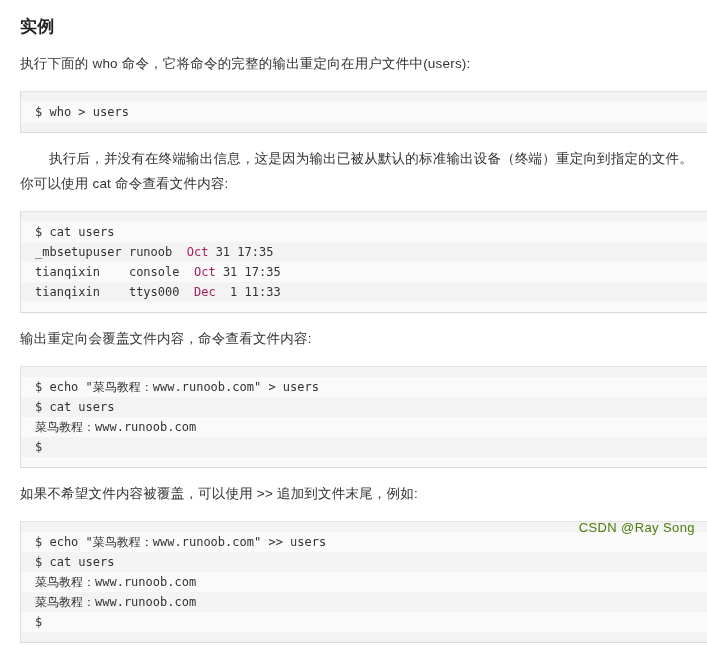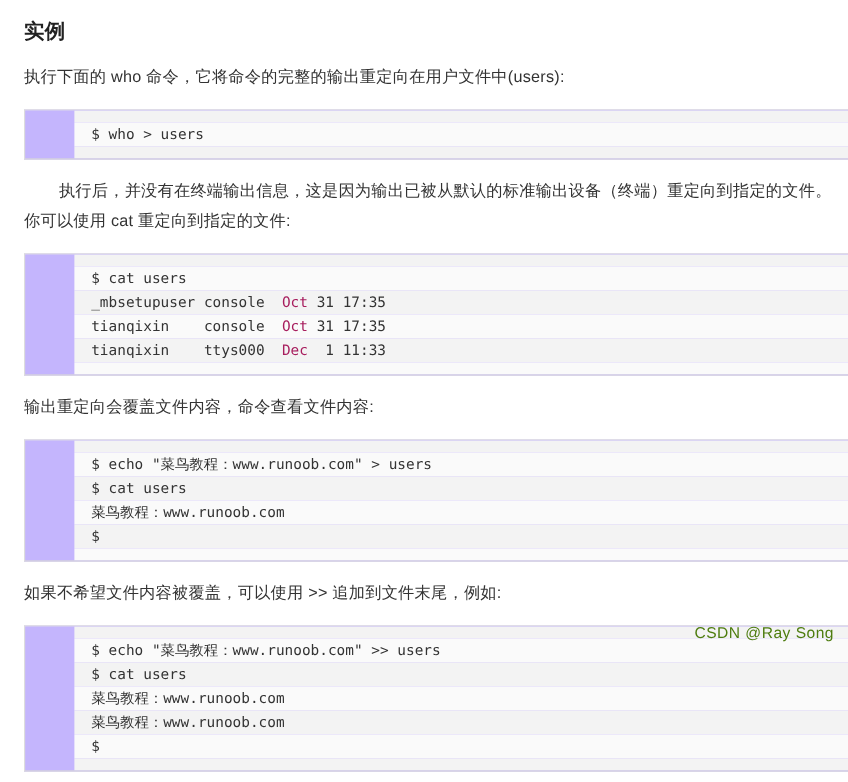--- a/index.html
+++ b/index.html
@@ -43,28 +43,27 @@
   p.para.tight {
     margin-bottom: 4px;
     text-align: right;
   }
   .code-block {
     margin: 16px 0 16px 0;
     margin-left: 0;
     border-left: 1px solid #dddddd;
     border-top: 1px solid #e3e3e3;
     border-bottom: 1px solid #d8d8d8;
-    background: #c4b5fd;
+    background: #4d7c0f;
     font-family: "DejaVu Sans Mono", "Liberation Mono", monospace;
     font-size: 12px;
     color: #333333;
     width: 687px;
     box-sizing: border-box;
     overflow: hidden;
-    padding-left: 41px;
   }
   .code-line {
     height: 20px;
     line-height: 20px;
     padding-left: 14px;
     white-space: pre;
     background: #fafafa;
   }
   .code-line.alt {
     background: #f3f3f3;
@@ -96,26 +95,26 @@
     <p class="para">执行下面的 who 命令，它将命令的完整的输出重定向在用户文件中(users):</p>
 
     <div class="code-block">
         <div class="code-line alt spacer"></div>
         <div class="code-line"><span class="tok-plain">$ who </span><span class="tok-operator">&gt;</span><span class="tok-plain"> users</span></div>
         <div class="code-line spacer alt"></div>
       </div>
 
     <p class="para tight">执行后，并没有在终端输出信息，这是因为输出已被从默认的标准输出设备（终端）重定向到指定的文件。</p>
 
-    <p class="para">你可以使用 cat 重定向到指定的文件:</p>
+    <p class="para">你可以使用 cat 命令查看文件内容:</p>
 
     <div class="code-block">
         <div class="code-line alt spacer"></div>
         <div class="code-line"><span class="tok-plain">$ cat users</span></div>
-        <div class="code-line alt"><span class="tok-plain">_mbsetupuser console  </span><span class="tok-month">Oct</span><span class="tok-plain"> </span><span class="tok-number">31 17:35</span></div>
+        <div class="code-line alt"><span class="tok-plain">_mbsetupuser runoob  </span><span class="tok-month">Oct</span><span class="tok-plain"> </span><span class="tok-number">31 17:35</span></div>
         <div class="code-line"><span class="tok-plain">tianqixin    console  </span><span class="tok-month">Oct</span><span class="tok-plain"> </span><span class="tok-number">31 17:35</span></div>
         <div class="code-line alt"><span class="tok-plain">tianqixin    ttys000  </span><span class="tok-month">Dec</span><span class="tok-plain">  </span><span class="tok-number">1 11:33</span></div>
         <div class="code-line spacer"></div>
       </div>
 
     <p class="para">输出重定向会覆盖文件内容，命令查看文件内容:</p>
 
     <div class="code-block">
         <div class="code-line alt spacer"></div>
         <div class="code-line"><span class="tok-plain">$ echo </span><span class="tok-string">"菜鸟教程：www.runoob.com"</span><span class="tok-plain"> </span><span class="tok-operator">&gt;</span><span class="tok-plain"> users</span></div>

